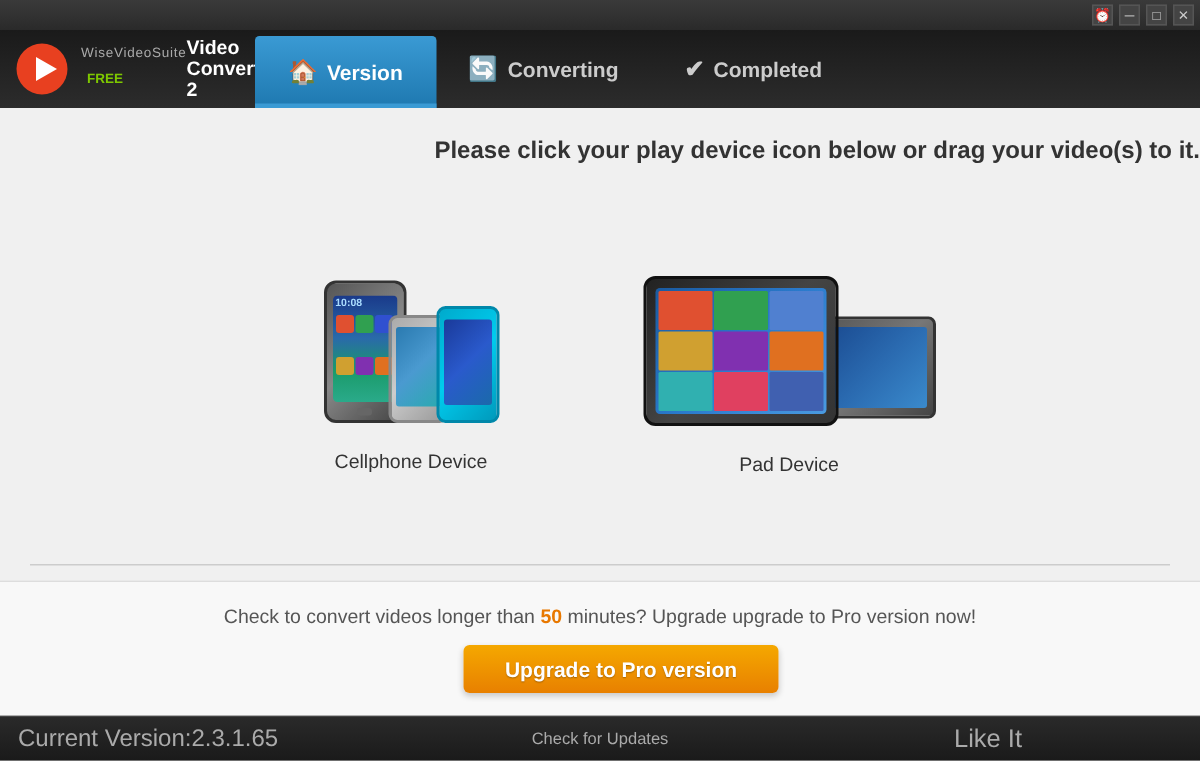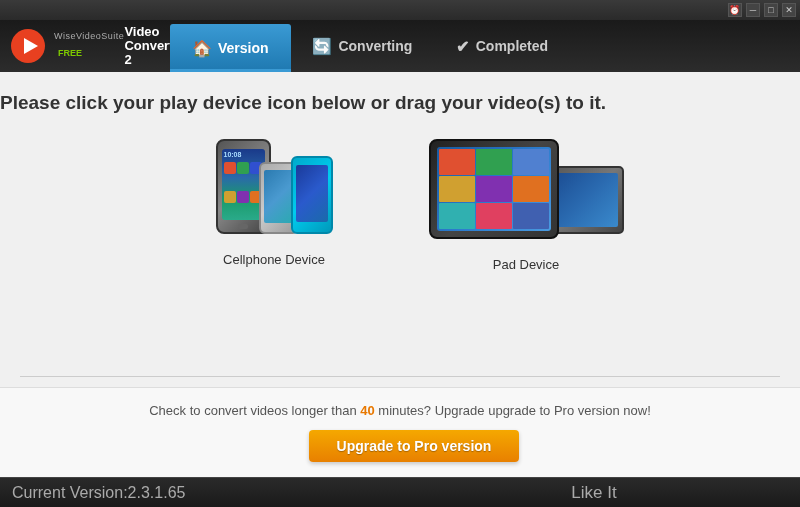--- a/index.html
+++ b/index.html
@@ -125,31 +125,31 @@
 
     
     .main {
       background: #f0f0f0;
       height: calc(507px - 20px - 52px - 30px);
       display: flex;
       flex-direction: column;
     }
 
     .instruction {
-      text-align: left;
+      text-align: right;
       padding: 20px 0 15px;
-      font-size: 19px;
+      font-size: 16px;
       font-weight: bold;
       color: #333;
     }
 
     .devices-row {
       display: flex;
       justify-content: center;
-      align-items: flex-start;
+      align-items: center;
       gap: 72px;
       padding: 10px 28px 0;
       flex: 1;
     }
 
     .device-item {
       display: flex;
       flex-direction: column;
       align-items: center;
       cursor: pointer;
@@ -541,22 +541,23 @@
       <div class="device-label">Pad Device</div>
     </div>
 
 
   </div>
 
   <div class="divider"></div>
 
   <div class="promo-section">
     <div class="promo-text">
-      <span>Check to convert videos longer than </span><span class="promo-minutes">40</span><span> minutes? Upgrade upgrade to Pro version now!</span>
+      <span>Check to convert videos longer than </span><span class="promo-minutes">50</span><span> minutes? Upgrade upgrade to Pro version now!</span>
     </div>
     <button class="upgrade-btn">Upgrade to Pro version</button>
   </div>
 </div>
 
 <div class="status-bar">
   <span class="status-version">Current Version:2.3.1.65</span>
+  <span class="status-update">Check for Updates</span>
   <span class="status-like">Like It</span>
 </div>
 
 </body></html>

